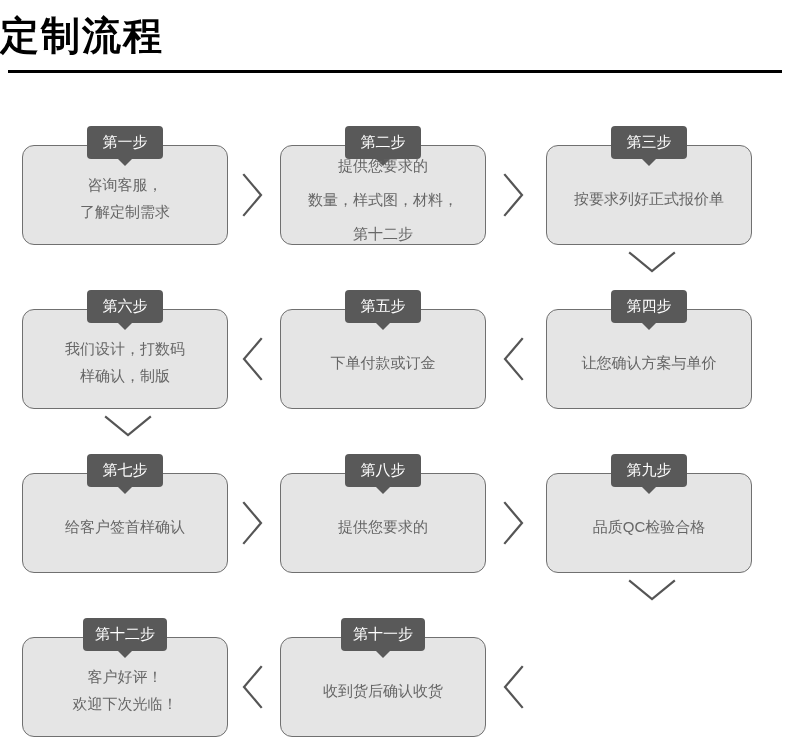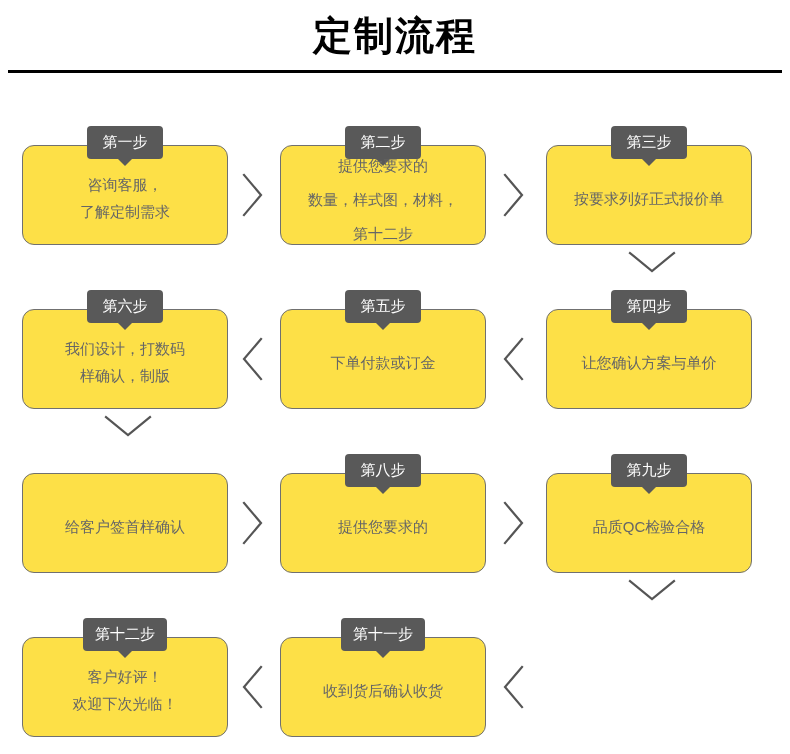--- a/index.html
+++ b/index.html
@@ -18,21 +18,20 @@
     width: 790px;
     height: 754px;
   }
 
   
   .page-title {
     position: absolute;
     top: 8px;
     left: 0;
     width: 790px;
-    text-align: center;
     font-size: 39px;
     font-weight: bold;
     letter-spacing: 2px;
     color: #000000;
     line-height: 56px;
   }
   .title-rule {
     position: absolute;
     top: 70px;
     left: 8px;
@@ -53,21 +52,21 @@
     height: 164px;
   }
 
   .step {
     position: absolute;
     top: 33px;
     width: 206px;
     height: 100px;
     border: 1.6px solid #707070;
     border-radius: 12px;
-    background: #fde047;
+    background: #e5e5e5;
     box-sizing: border-box;
   }
   .step.col0 { left: 22px; }
   .step.col1 { left: 280px; text-decoration: underline; }
   .step.col2 { left: 546px; }
 
   .step-tag {
     position: absolute;
     top: -20px;
     left: 50%;
@@ -215,20 +214,21 @@
       </div>
       <div class="chev chev-down-left">
         <svg width="50" height="24" viewBox="0 0 50 24">
             <path d="M3 3 L25 21 L47 3" fill="none" stroke="#555555" stroke-width="2.2" stroke-linecap="square"></path>
           </svg>
       </div>
     </div>
 
     <div class="flow-row">
       <div class="step col0">
+        <div class="step-tag">第七步</div>
         <div class="step-body">
           <div class="step-line">给客户签首样确认</div>
         </div>
       </div>
       <div class="step col1">
         <div class="step-tag">第八步</div>
         <div class="step-body">
           <div class="step-line">提供您要求的</div>
         </div>
       </div>

